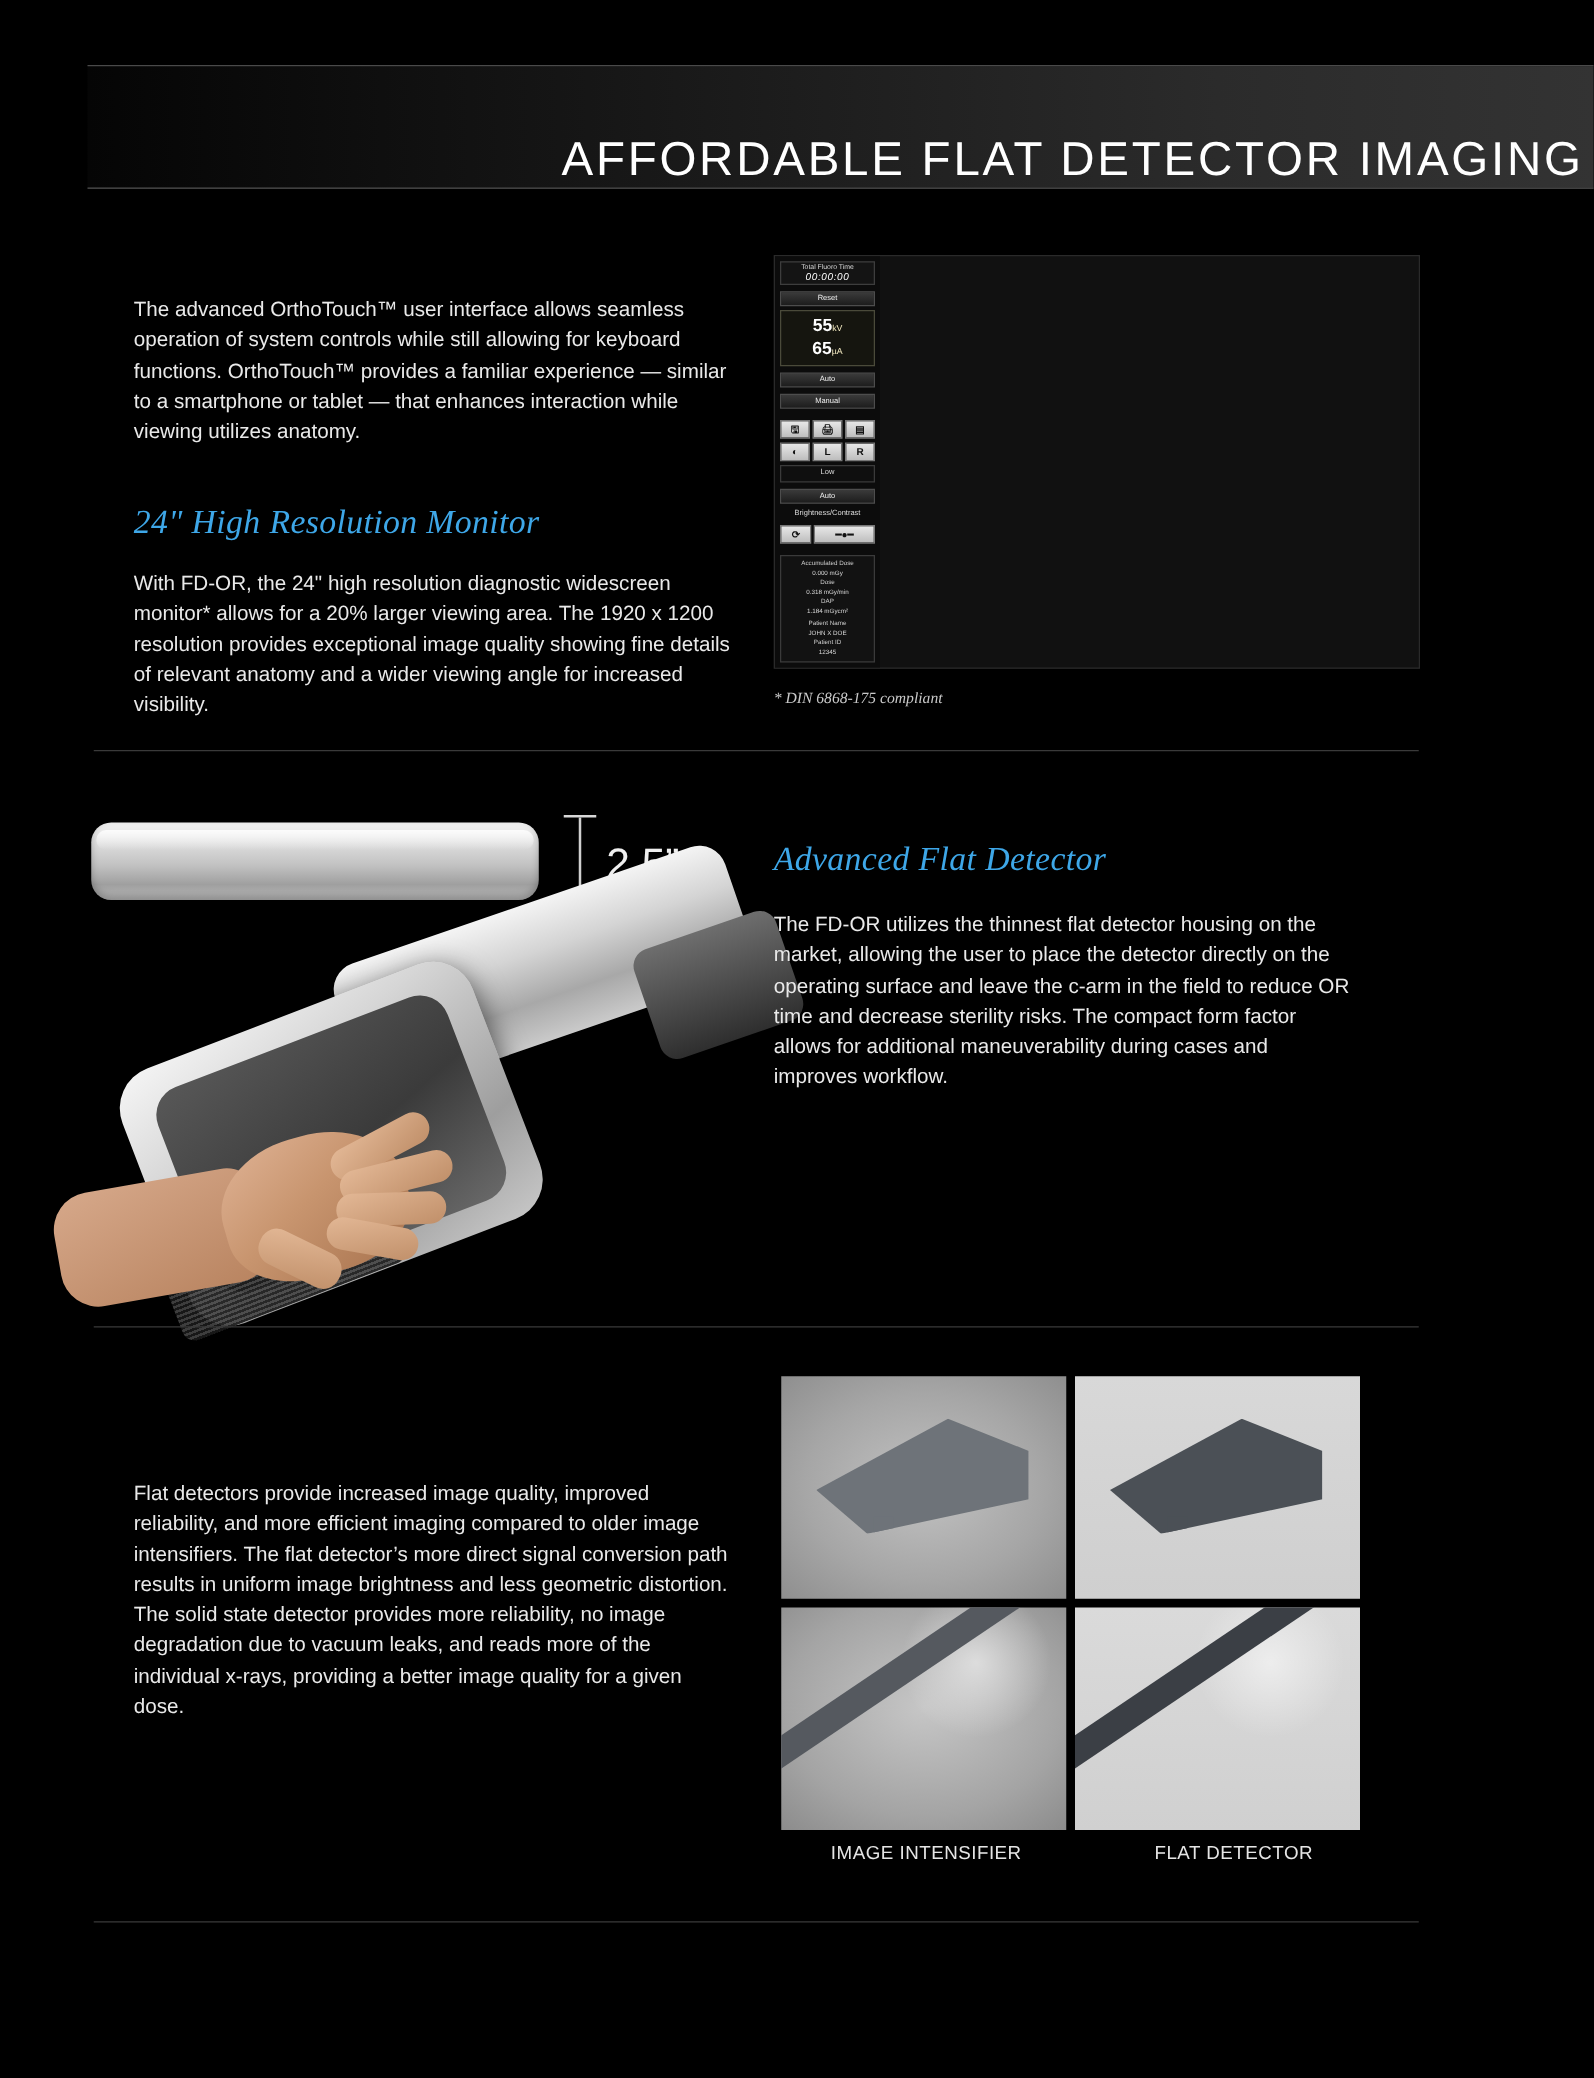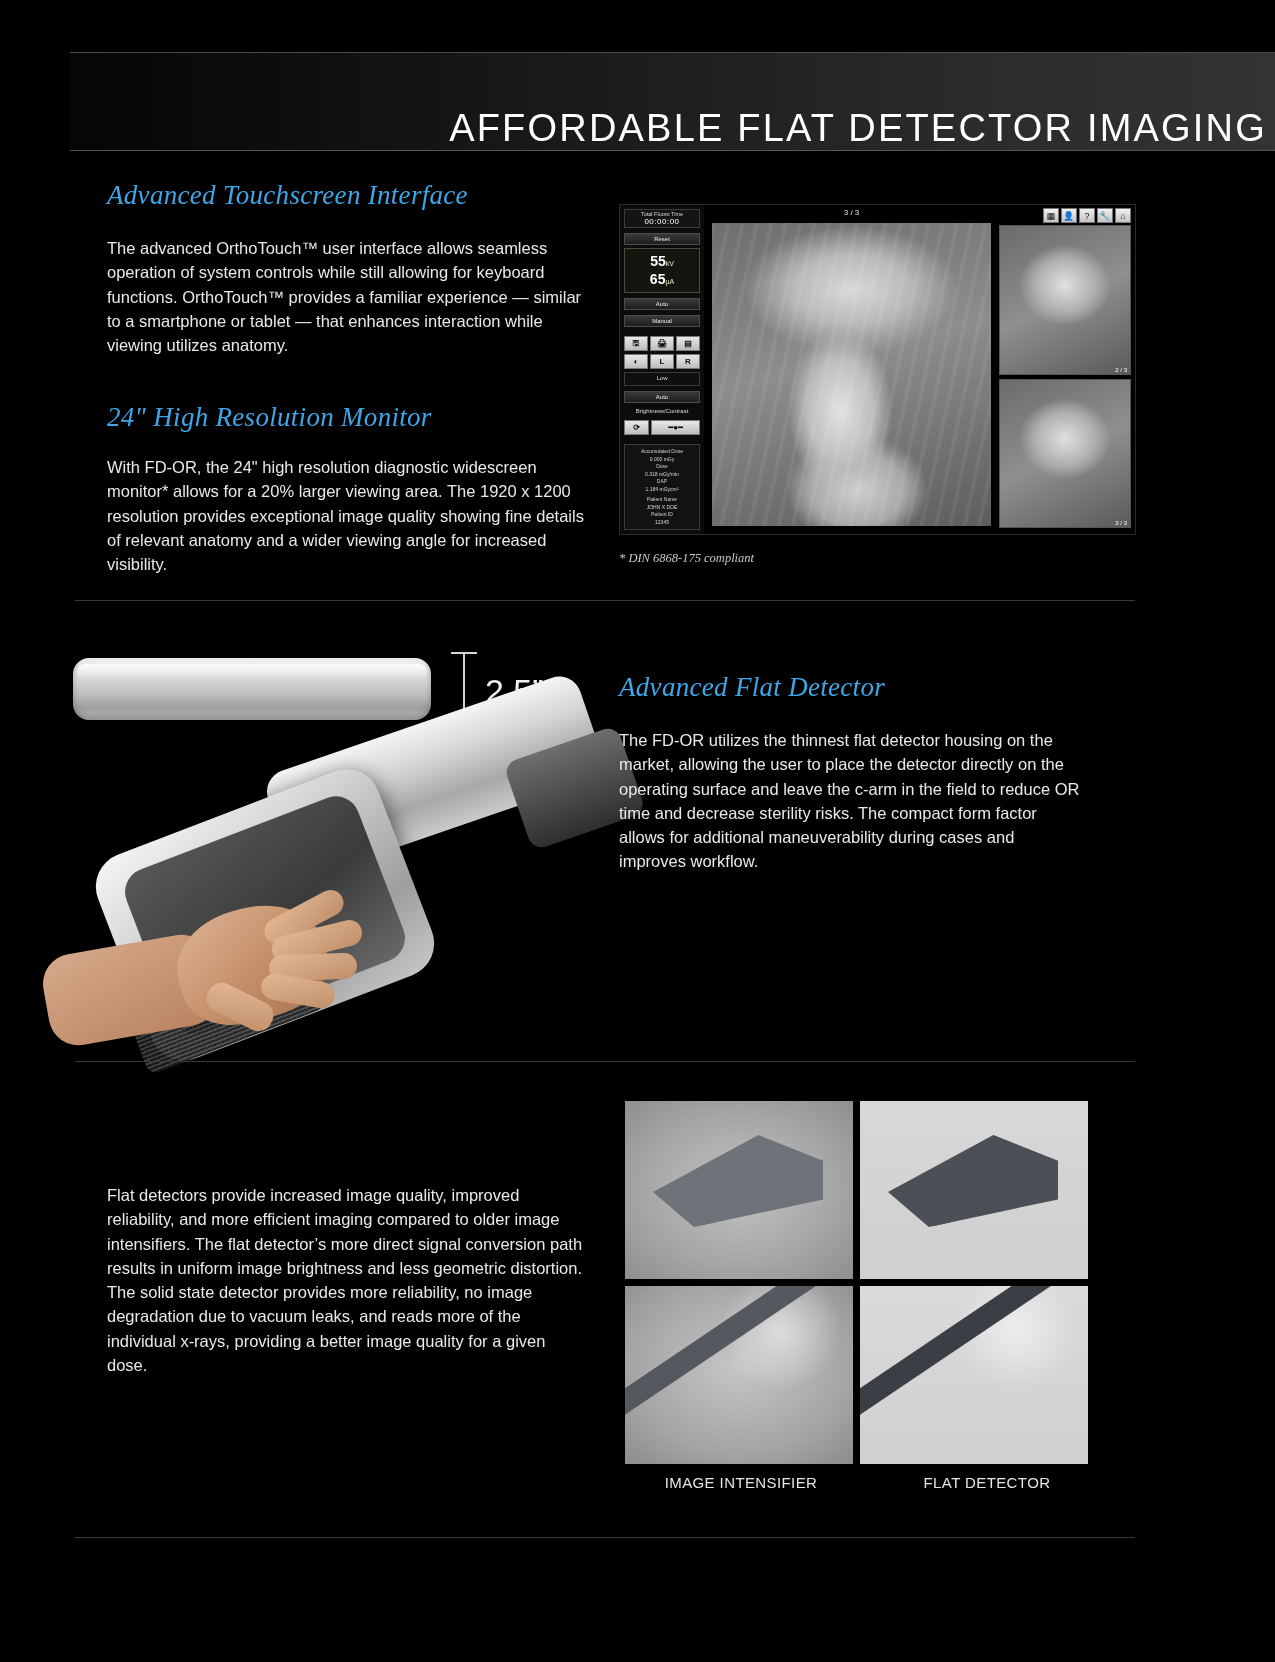--- a/index.html
+++ b/index.html
@@ -110,21 +110,21 @@
   }
   .ts-box.dark { background: #0f0f0f; }
   .ts-timer {
     background: #141414;
     border: 1px solid #3d3d3d;
     color: #d8d8d8;
     font-size: 5.5px;
     text-align: center;
     padding: 1px;
   }
-  .ts-timer b { display:block; font-size: 8px; letter-spacing: .5px; color:#fff; font-weight:400;}
+  .ts-timer b { display:block; font-size: 8px; letter-spacing: .5px; color:#fff; font-weight:400;font-style:italic;}
   .ts-kv {
     background: #15150f;
     border: 1px solid #4a4a3a;
     color: #f2e9c0;
     text-align: center;
     padding: 3px 0 4px;
   }
   .ts-kv .big { font-size: 14px; font-weight: 700; color:#fff; }
   .ts-kv .unit { font-size: 7px; }
   .ts-btn {
@@ -431,21 +431,20 @@
 </style>
 </head>
 <body>
 
 <div class="page">
 
   <div class="header-band">
     <div class="header-title">AFFORDABLE FLAT DETECTOR IMAGING</div>
   </div>
 
-  <div class="heading" id="sec1-h1">Advanced Touchscreen Interface</div>
   <div class="body-text" id="sec1-p1">The advanced OrthoTouch™ user interface allows seamless operation of system controls while still allowing for keyboard functions. OrthoTouch™ provides a familiar experience — similar to a smartphone or tablet — that enhances interaction while viewing utilizes anatomy.</div>
 
   <div class="heading" id="sec1-h2">24" High Resolution Monitor</div>
   <div class="body-text" id="sec1-p2">With FD-OR, the 24" high resolution diagnostic widescreen monitor* allows for a 20% larger viewing area. The 1920 x 1200 resolution provides exceptional image quality showing fine details of relevant anatomy and a wider viewing angle for increased visibility.</div>
 
   <div class="touchscreen">
     <div class="ts-left">
       <div class="ts-timer">
         <span>Total Fluoro Time</span>
         <b>00:00:00</b>
@@ -483,41 +482,20 @@
         <div>0.318 mGy/min</div>
         <div class="lbl">DAP</div>
         <div>1.184 mGycm²</div>
         <div class="lbl" style="margin-top:3px">Patient Name</div>
         <div>JOHN X DOE</div>
         <div class="lbl">Patient ID</div>
         <div>12345</div>
       </div>
     </div>
 
-    <div class="ts-main">
-      <div class="ts-image-wrap">
-        <div class="ts-topbar">3 / 3</div>
-        <div class="xray"></div>
-      </div>
-      <div class="ts-side">
-        <div class="ts-toolbar">
-          <div class="ts-tool">▦</div>
-          <div class="ts-tool">👤</div>
-          <div class="ts-tool">?</div>
-          <div class="ts-tool">🔧</div>
-          <div class="ts-tool">⌂</div>
-        </div>
-        <div class="ts-thumb">
-          <span class="lbl">2 / 3</span>
-        </div>
-        <div class="ts-thumb">
-          <span class="lbl">3 / 3</span>
-        </div>
-      </div>
-    </div>
   </div>
 
   <div class="footnote">* DIN 6868-175 compliant</div>
 
   <div class="rule" style="top:600px;"></div>
 
   <div class="detector-photo">
     <div class="det-slab"></div>
     <div class="dim-line">
       <div class="dim-bar"></div>

